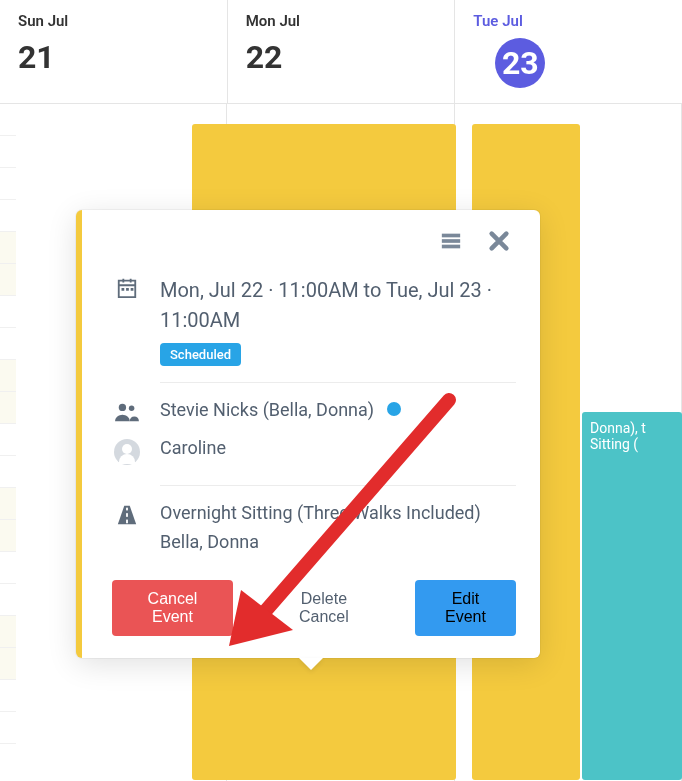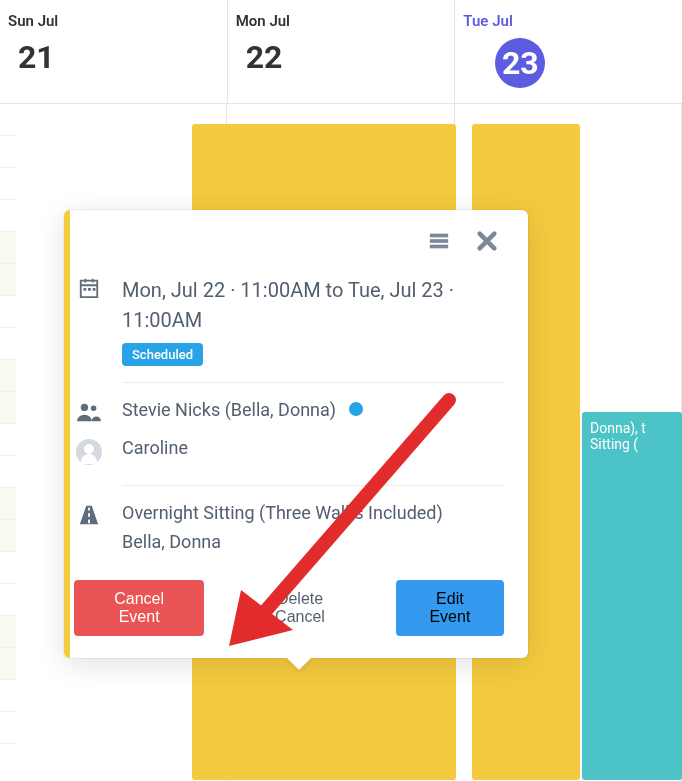--- a/index.html
+++ b/index.html
@@ -21,20 +21,21 @@
       flex: 1;
       border-right: 1px solid #e5e5e5;
       padding: 12px 8px;
     }
     .day-col:last-child { border-right: none; }
     .day-label {
       font-size: 15px;
       font-weight: 600;
       color: #333;
       margin-bottom: 8px;
+      margin-left: 10px;
     }
     .day-label.today { color: #5c5ce0; }
     .day-num {
       font-size: 32px;
       font-weight: 700;
       color: #333;
       margin-left: 10px;
     }
     .day-num.today {
       display: inline-block;
@@ -101,28 +102,28 @@
       background: #4cc3c7;
       border-radius: 3px;
       color: #fff;
       padding: 8px;
       font-size: 14px;
       overflow: hidden;
     }
 
     .popover {
       position: absolute;
-      left: 64px;
+      left: 76px;
       top: 210px;
       width: 464px;
       background: #fff;
       border-radius: 6px;
       box-shadow: 0 6px 30px rgba(0,0,0,0.12), 0 0 0 1px rgba(0,0,0,0.04);
       border-left: 6px solid #f4ca3e;
-      padding: 20px 24px 22px 4px;
+      padding: 20px 24px 22px 30px;
     }
     .popover::after {
       content: '';
       position: absolute;
       bottom: -12px;
       left: 50%;
       margin-left: -12px;
       width: 0;
       height: 0;
       border-left: 12px solid transparent;

